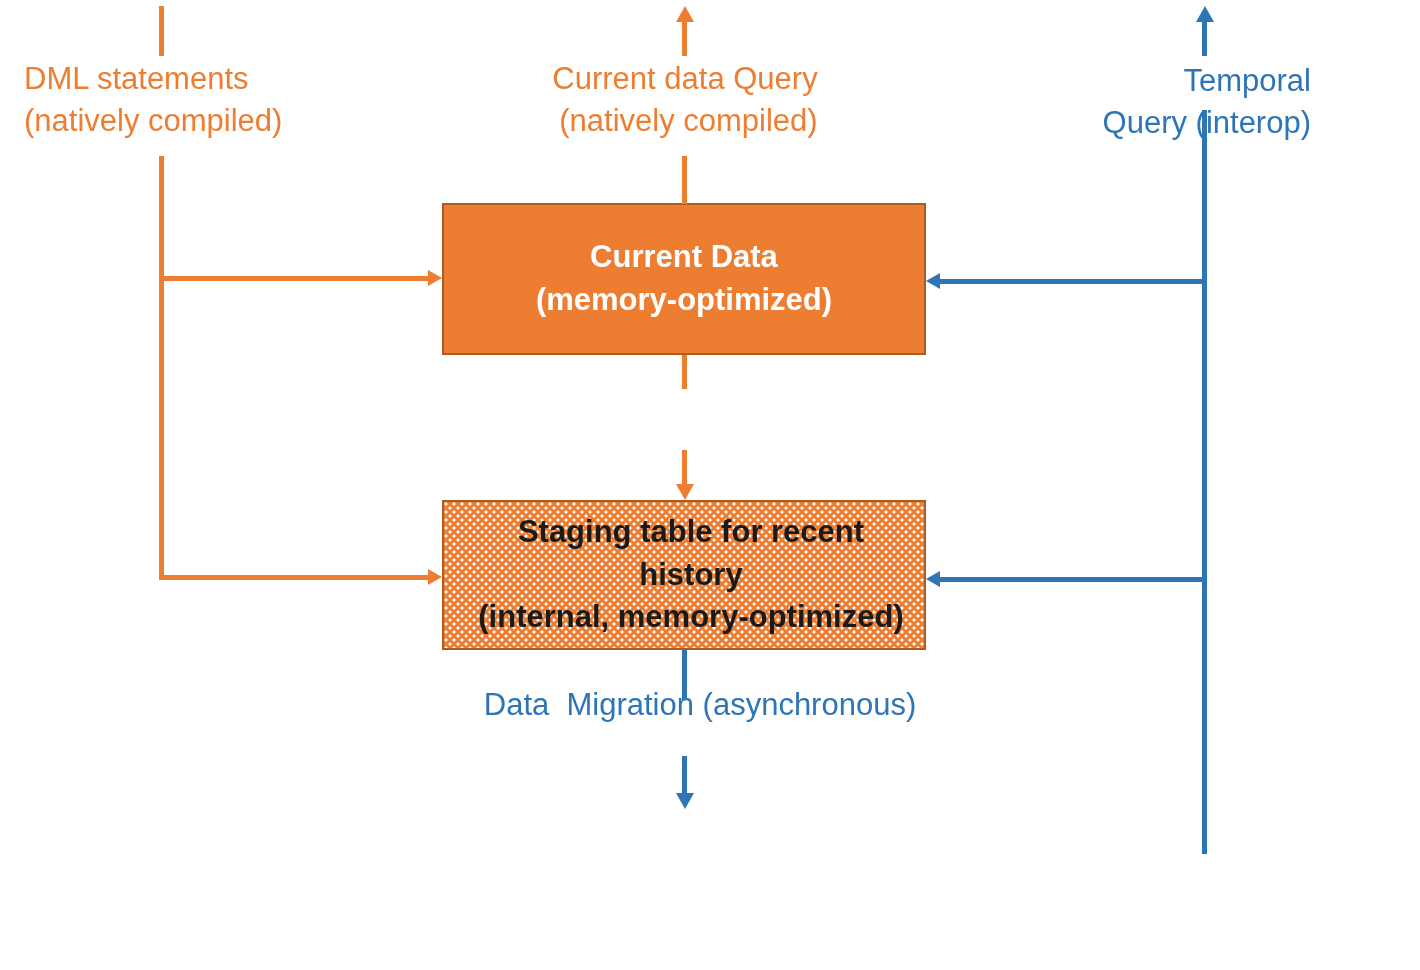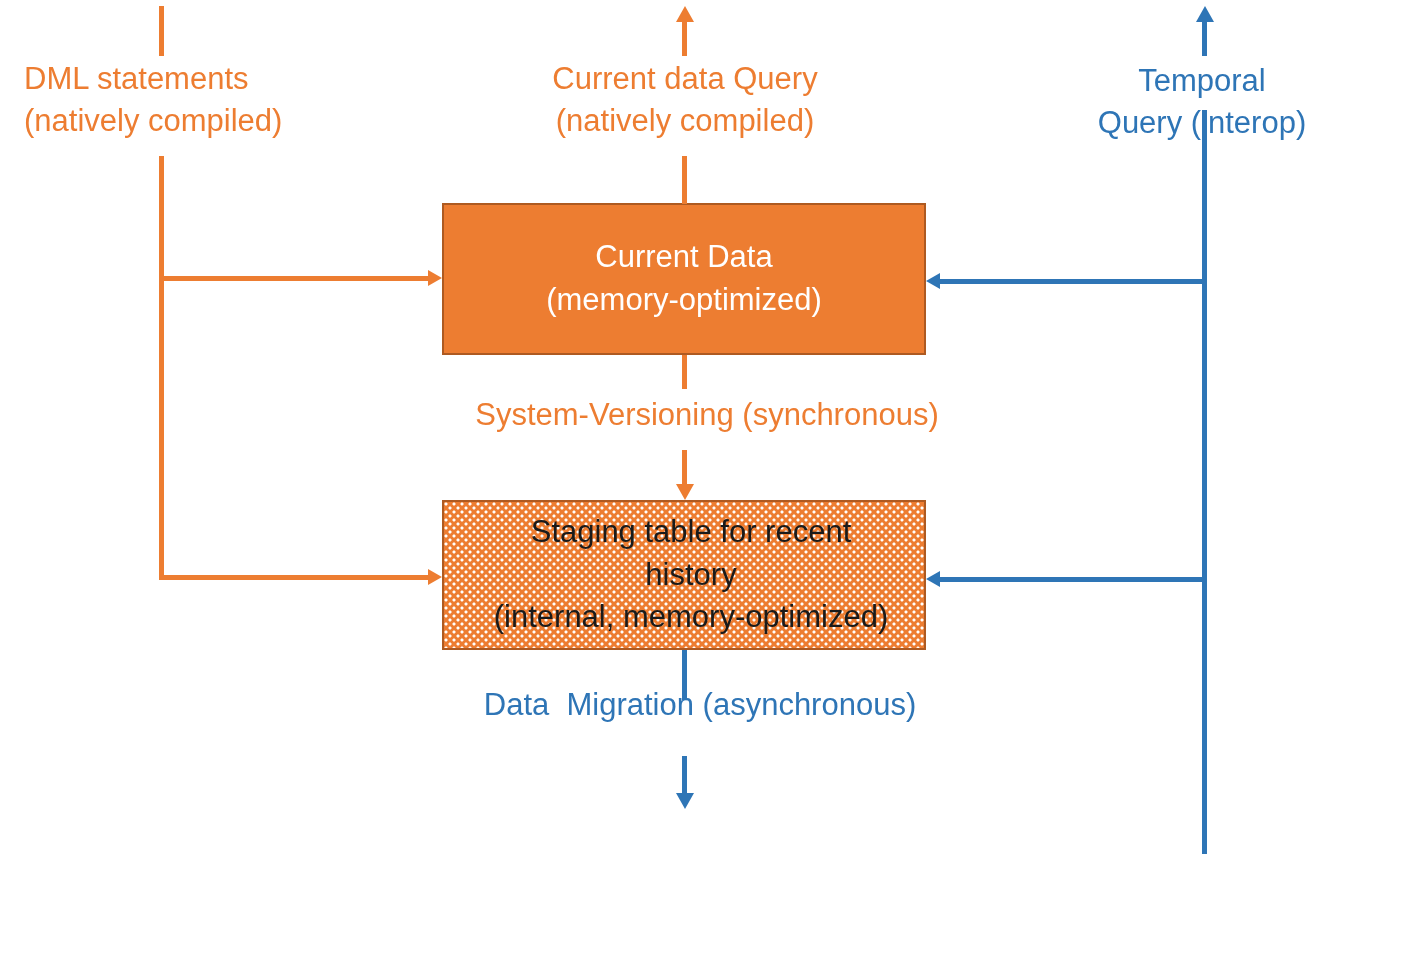--- a/index.html
+++ b/index.html
@@ -9,25 +9,25 @@
     --staging_text:#1A1A1A;
   }
   html,body{margin:0;padding:0;background:#fff;}
   #canvas{
     position:relative;width:1420px;height:854px;background:#fff;overflow:hidden;
     font-family:"Liberation Sans",sans-serif;
   }
   .lbl{position:absolute;font-size:31px;line-height:1.36;white-space:pre-wrap;}
   .o{color:var(--orange);}
   .b{color:var(--blue);}
-  .ctr{transform:translateX(-50%);text-align:center;}
+  .ctr{transform:translateX(-50%);text-align:right;}
   .box{
     position:absolute;left:442px;width:484px;box-sizing:border-box;
     display:flex;align-items:center;justify-content:center;
-    text-align:center;white-space:pre-wrap;font-size:31px;line-height:1.38;
+    text-align:center;white-space:pre-wrap;font-size:31px;line-height:1.38;font-weight:bold;
   }
   #box-current{top:203px;height:152px;background:var(--orange);border:2px solid var(--orange_border);color:#fff;}
   #box-staging{
     top:500px;height:150px;border:2px solid var(--orange_border);color:var(--staging_text);
     background-color:var(--orange);
     background-image:
       radial-gradient(circle at 2px 2px,#fff 1.3px,transparent 1.8px),
       radial-gradient(circle at 6px 6px,#fff 1.3px,transparent 1.8px);
     background-size:8px 8px;
     padding-left:14px;
@@ -49,21 +49,20 @@
 </head>
 <body>
 
 <div id="canvas">
 
   <div class="lbl o" style="left:24px;top:58px;">DML statements
 (natively compiled)</div>
   <div class="lbl o ctr" style="left:685px;top:58px;">Current data Query
 (natively compiled)</div>
   <div class="lbl b ctr" style="left:1202px;top:60px;">Temporal Query (interop)</div>
-  <div class="lbl o ctr" style="left:707px;top:394px;">System-Versioning (synchronous)</div>
   <div class="lbl b ctr" style="left:700px;top:684px;">Data  Migration (asynchronous)</div>
 
   <div class="box" id="box-current">Current Data
 (memory-optimized)</div>
   <div class="box" id="box-staging">Staging table for recent
 history
 (internal, memory-optimized)</div>
 
   <div class="seg vo" style="left:159px;top:6px;height:50px;"></div>
   <div class="seg vo" style="left:159px;top:156px;height:424px;"></div>

